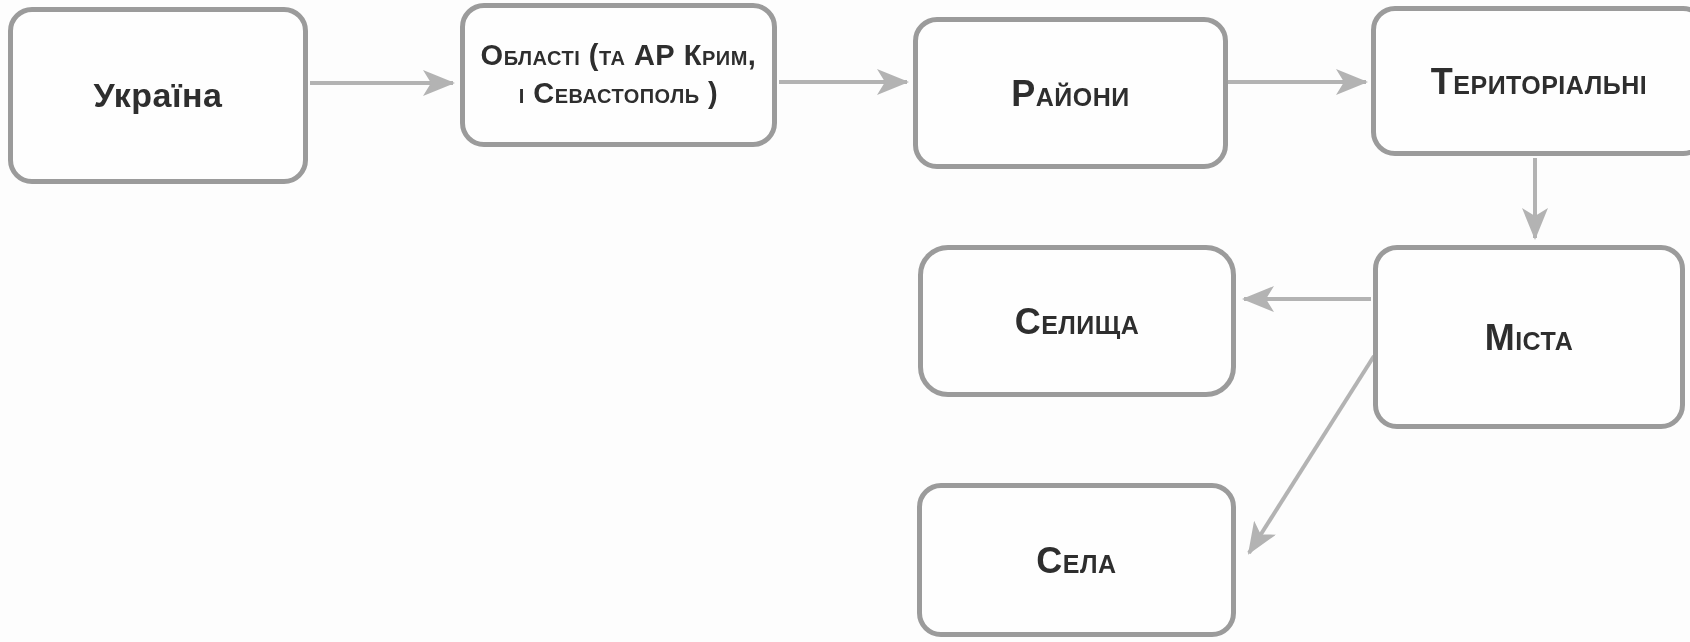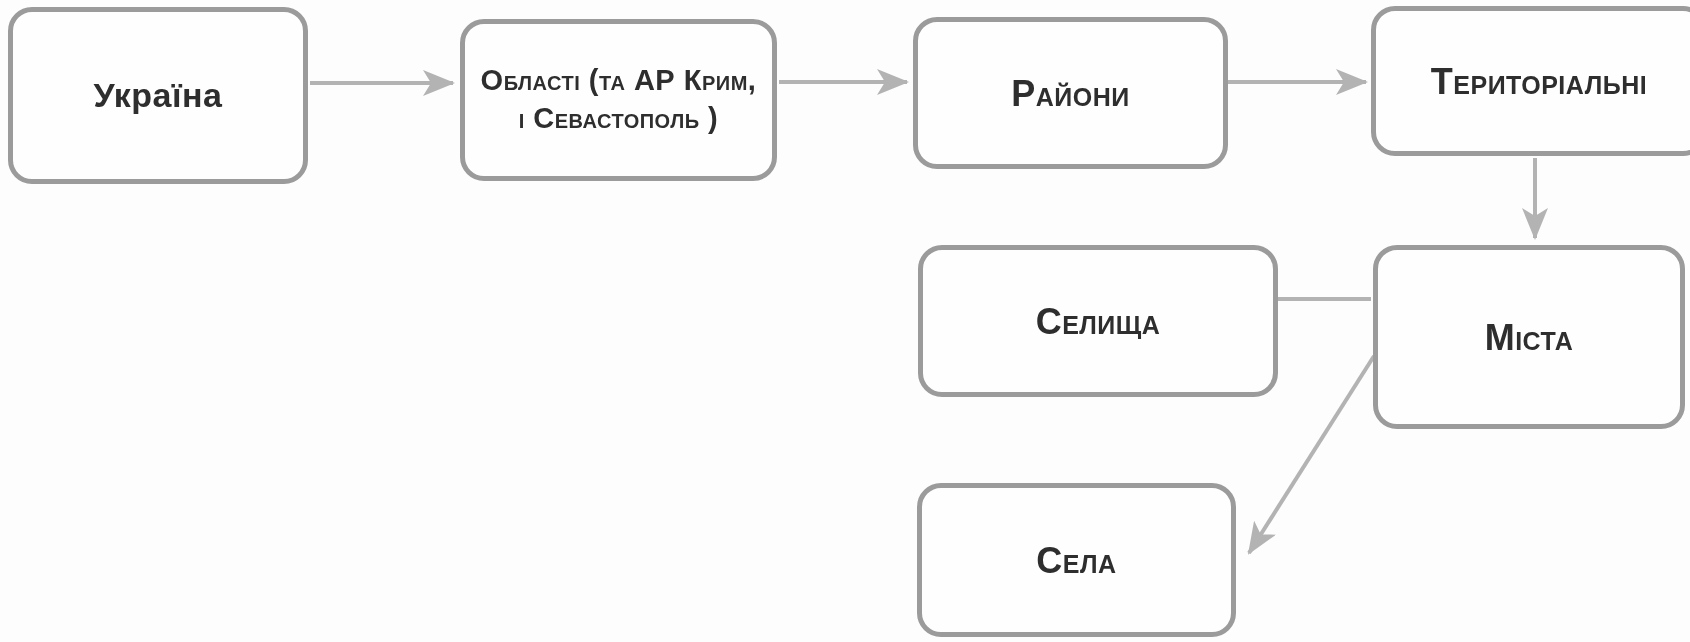--- a/index.html
+++ b/index.html
@@ -78,40 +78,40 @@
     <line x1="1371" y1="299" x2="1244" y2="299" marker-end="url(#arrowhead)"></line>
     <line x1="1374" y1="356" x2="1249" y2="553" marker-end="url(#arrowhead)"></line>
   </svg>
 
   <div class="node" style="left:8px; top:7px; width:300px; height:177px;">
     <div class="label lbl-md">
       <span>Україна</span>
     </div>
   </div>
 
-  <div class="node" style="left:460px; top:3px; width:317px; height:162px;margin-top:16px;">
+  <div class="node" style="left:460px; top:3px; width:317px; height:144px;">
     <div class="label lbl-sm smallcaps">
       <span>Області (та АР Крим,</span>
       <span>і Севастополь )</span>
     </div>
   </div>
 
   <div class="node" style="left:913px; top:17px; width:315px; height:152px;">
     <div class="label lbl-lg smallcaps">
       <span>Райони</span>
     </div>
   </div>
 
   <div class="node" style="left:1371px; top:6px; width:336px; height:150px;">
     <div class="label lbl-lg smallcaps">
       <span>Територіальні</span>
     </div>
   </div>
 
-  <div class="node" style="left:918px; top:245px; width:360px; height:152px;">
+  <div class="node" style="left:918px; top:245px; width:318px; height:152px;border-radius:30px;">
     <div class="label lbl-lg smallcaps">
       <span>Селища</span>
     </div>
   </div>
 
   <div class="node" style="left:1373px; top:245px; width:312px; height:184px;">
     <div class="label lbl-lg smallcaps">
       <span>Міста</span>
     </div>
   </div>

